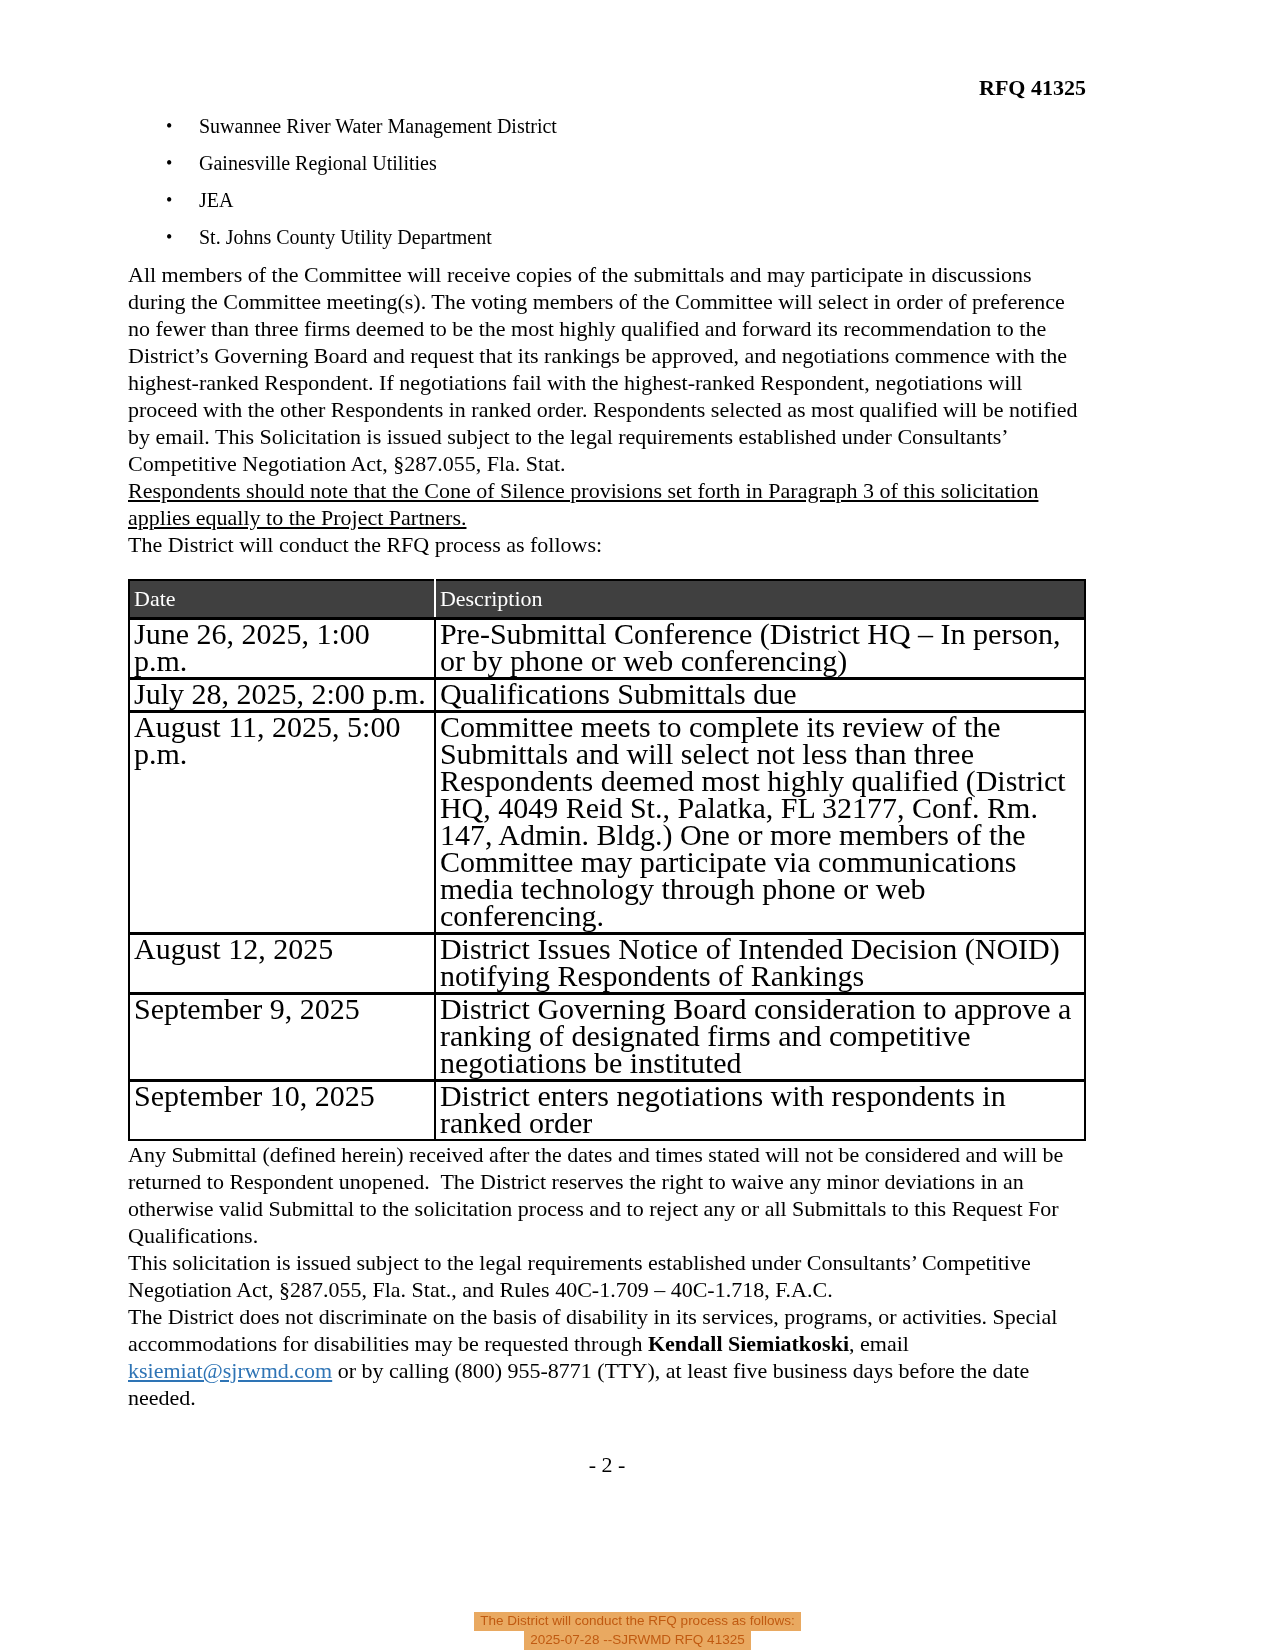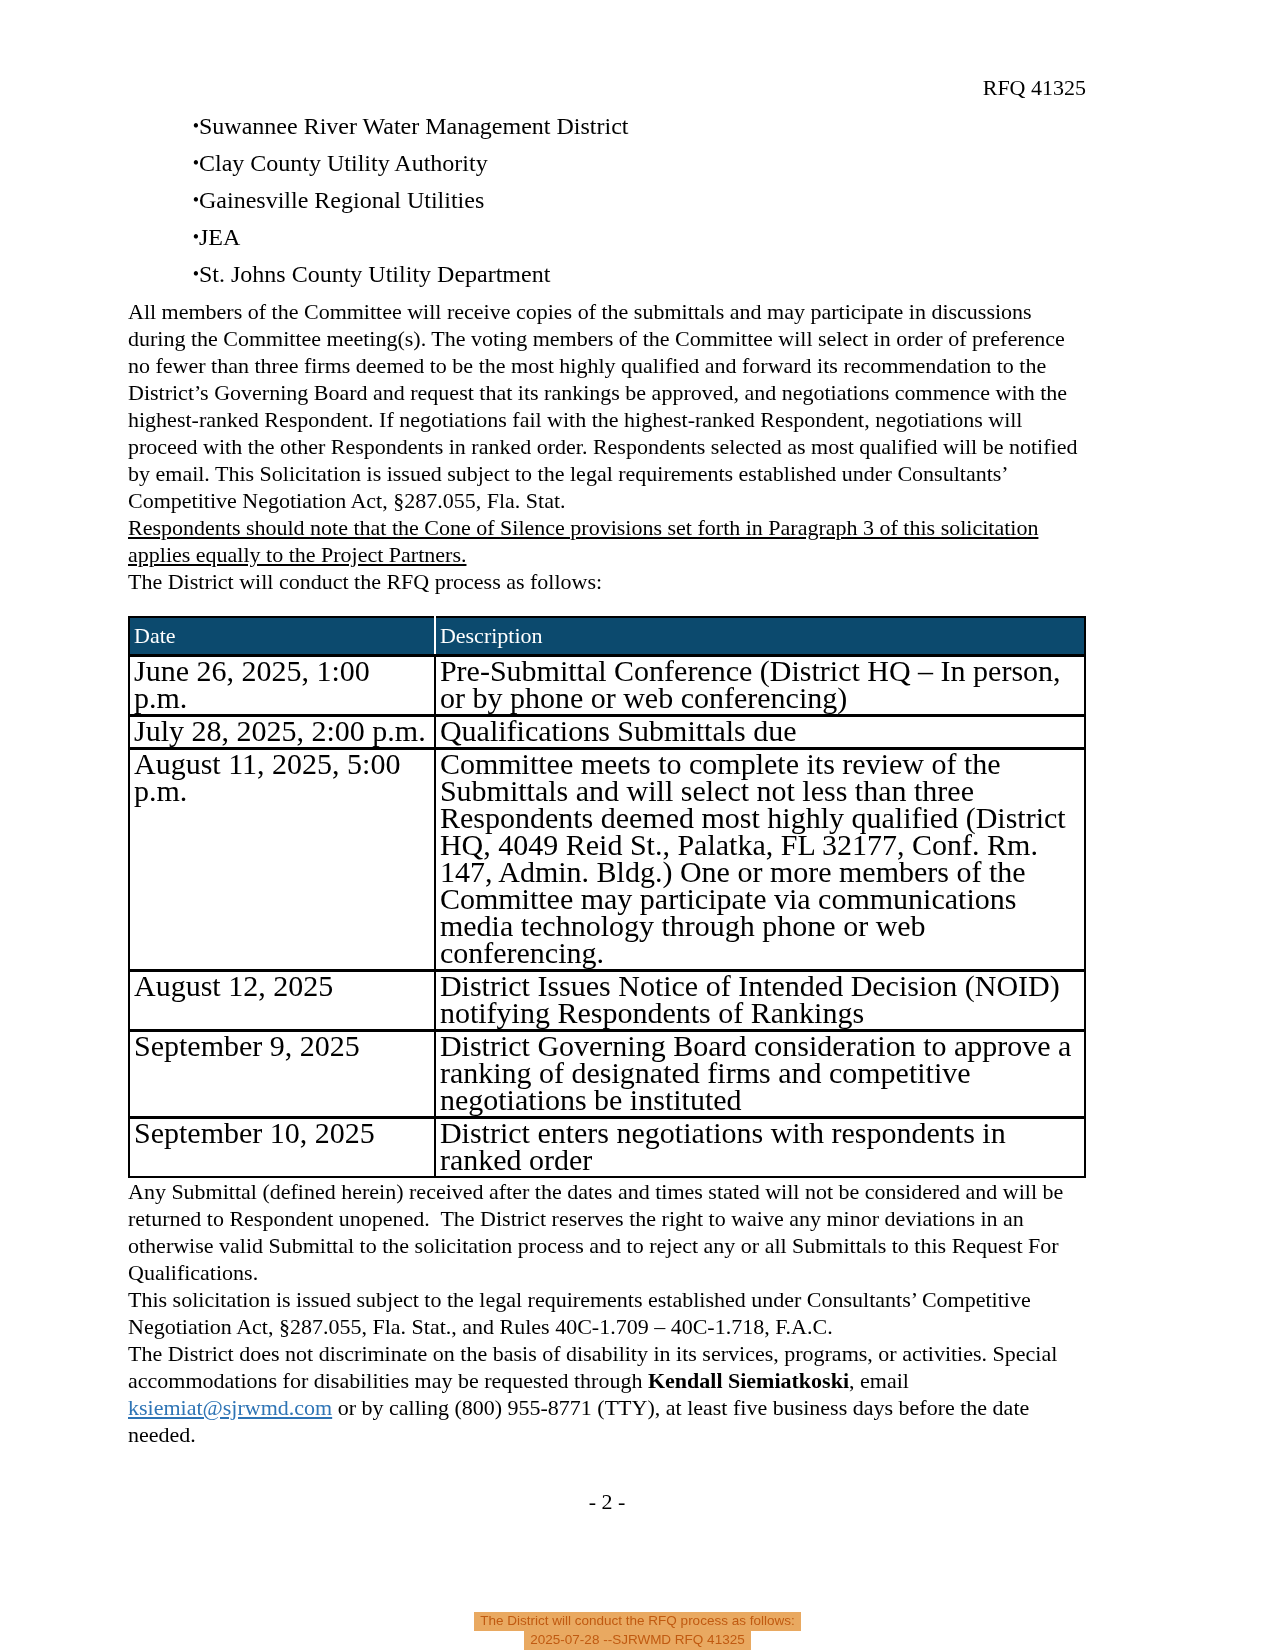--- a/index.html
+++ b/index.html
@@ -15,60 +15,60 @@
   .content {
     position: absolute;
     left: 128px; top: 0;
     width: 958px;
   }
   .doc-ref {
     margin-top: 74px;
     text-align: right;
     font-size: 22px;
     line-height: 27px;
+    font-weight: bold;
   }
   p.body-text {
     margin: 0;
     font-size: 22px;
     line-height: 27px;
   }
   .intro-para { margin-top: 26px; }
   ul.partner-list {
     list-style: none;
     margin: 12px 0 0 0;
     padding: 0;
   }
   ul.partner-list li {
     display: flex;
     padding-left: 38px;
-    font-size: 24px;
+    font-size: 20px;
     line-height: 27px;
     margin-bottom: 10px;
-    text-align: right;
   }
   ul.partner-list li .bullet-mark {
     width: 33px;
     flex: 0 0 33px;
     font-size: 18px;
   }
   ul.partner-list li .bullet-mark::before { content: "•"; }
   .committee-para { margin-top: 8px; }
   .cone-note {
     margin-top: 10px;
     text-decoration: underline;
   }
   .process-intro { margin-top: 30px; }
   table.schedule {
     width: 100%;
     margin-top: 21px;
     border-collapse: collapse;
     border: 2px solid #000;
   }
   table.schedule th {
-    background: #0c4a6e;
+    background: #404040;
     color: #ffffff;
     font-weight: normal;
     text-align: left;
     font-size: 22px;
     line-height: 27px;
     padding: 4px 4px 5px 4px;
     border: 2px solid #000;
   }
   table.schedule th:first-child { border-right: 2px solid #fff; }
   table.schedule td {
@@ -128,24 +128,20 @@
   <div class="doc-ref">RFQ 41325</div>
 
 
   <ul class="partner-list">
 
       <li>
         <span class="bullet-mark"></span>
         <span>Suwannee River Water Management District</span>
       </li>
 
-      <li>
-        <span class="bullet-mark"></span>
-        <span>Clay County Utility Authority</span>
-      </li>
 
       <li>
         <span class="bullet-mark"></span>
         <span>Gainesville Regional Utilities</span>
       </li>
 
       <li>
         <span class="bullet-mark"></span>
         <span>JEA</span>
       </li>

